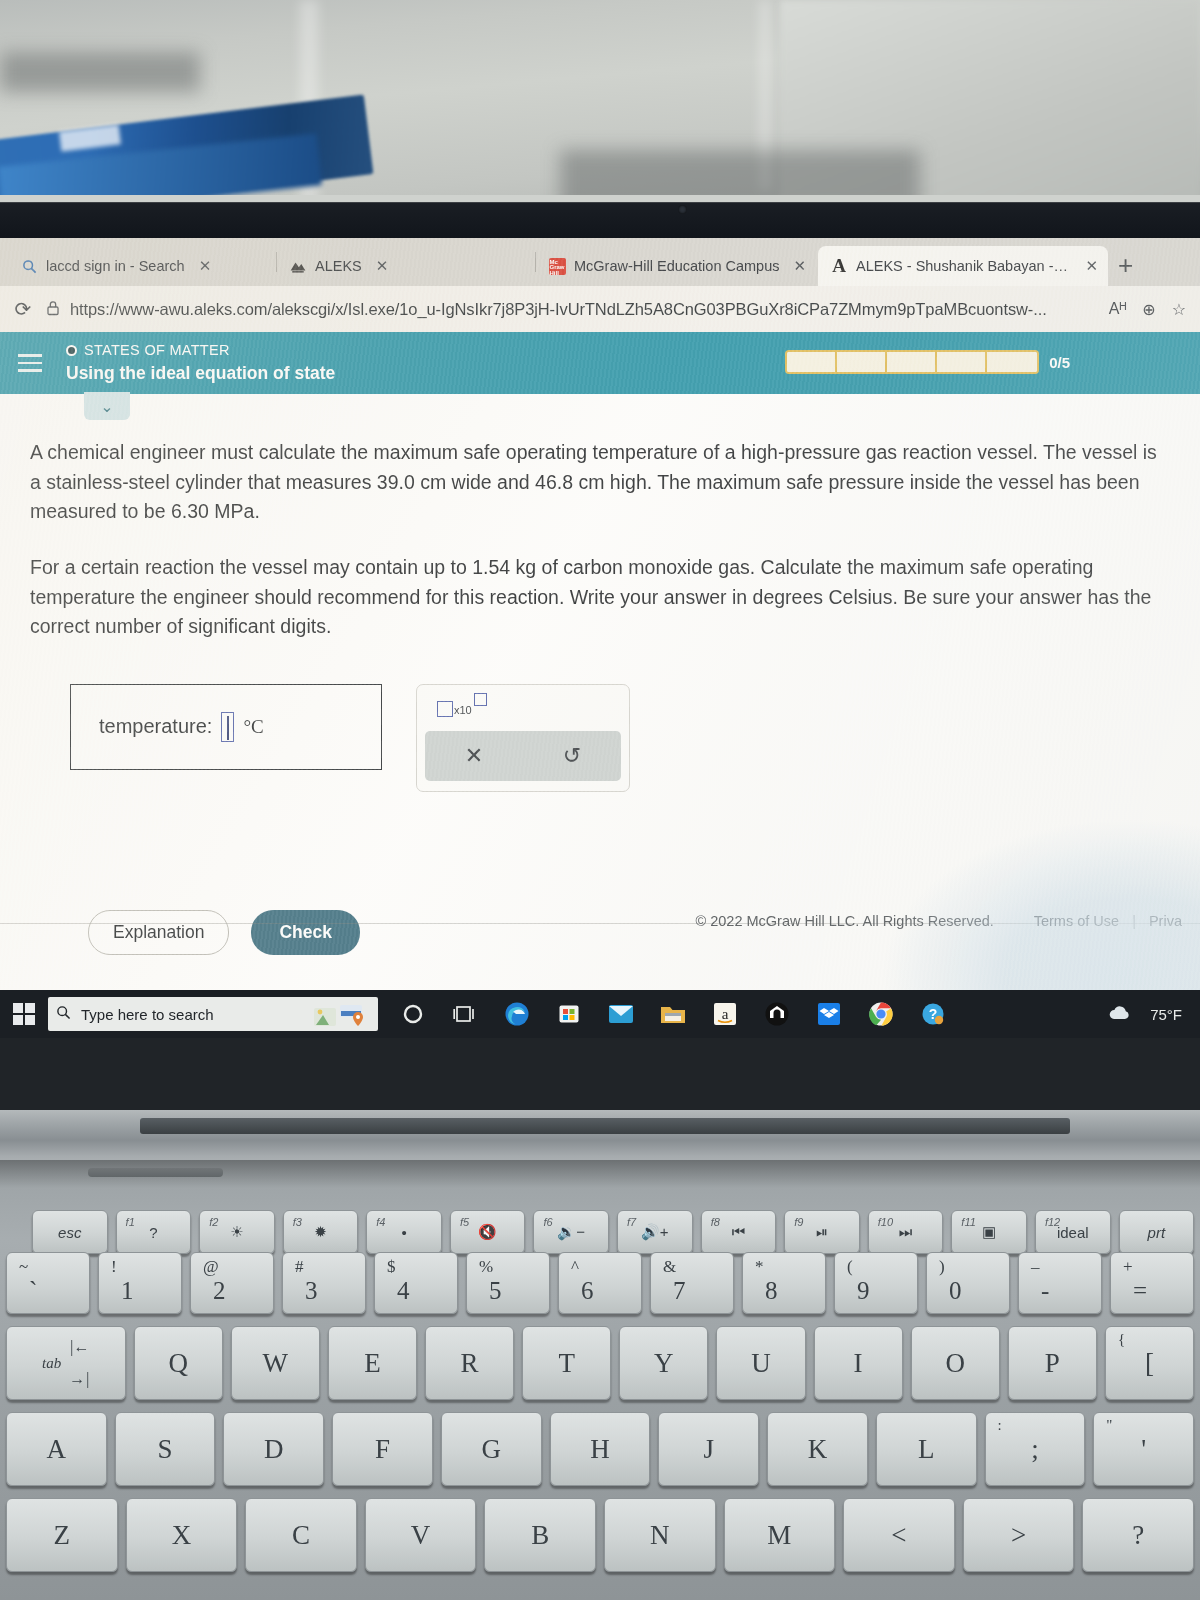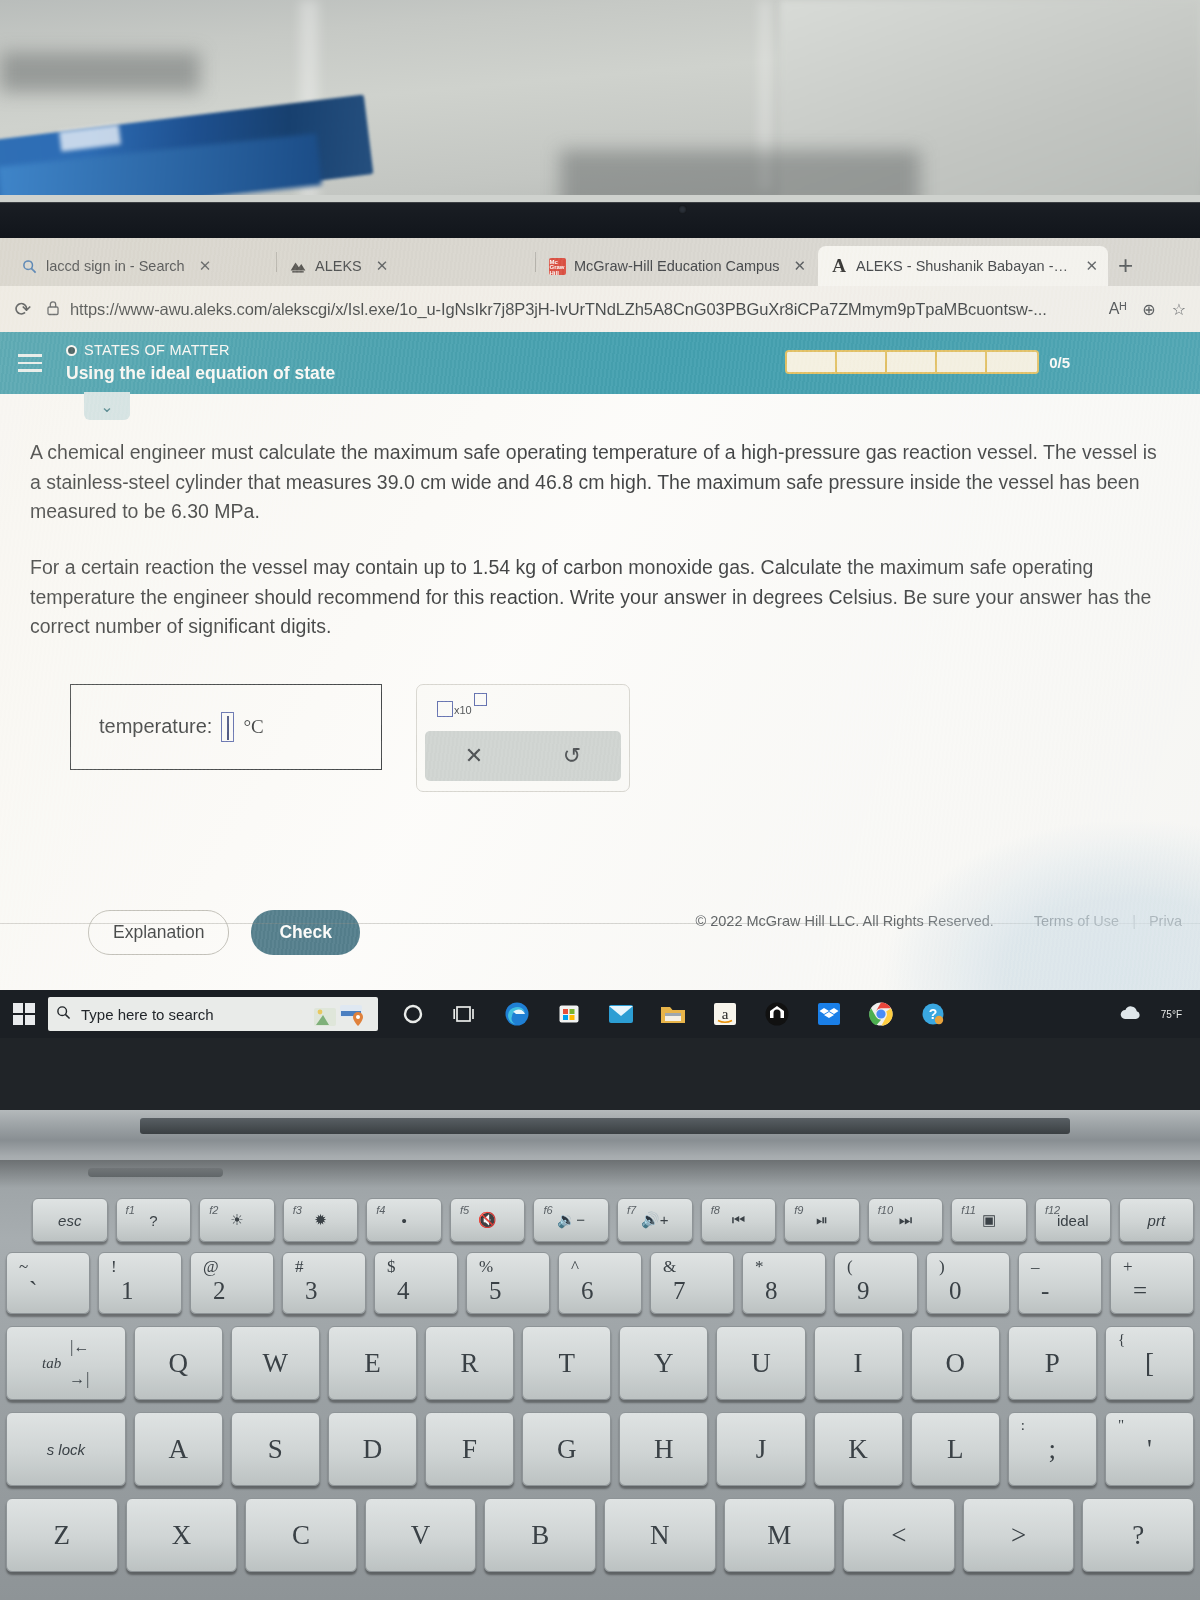--- a/index.html
+++ b/index.html
@@ -200,21 +200,21 @@
   .win-logo i { background: #e8eaec; display: block; }
   .tb-search {
     width: 330px; height: 34px; background: #e9ebe9; border-radius: 2px;
     display: flex; align-items: center; gap: 10px; padding: 0 8px; color: #23272b;
     font-size: 15px; position: relative; overflow: hidden;
   }
   .tb-search-img { position: absolute; right: 4px; top: 2px; width: 62px; height: 30px; }
   .tb-icons { display: flex; align-items: center; gap: 26px; margin-left: 22px; }
   .tb-ico { width: 26px; height: 26px; display: flex; align-items: center; justify-content: center;
             color: #e9ebe9; font-size: 19px; }
-  .tb-right { margin-left: auto; display: flex; align-items: center; gap: 16px; padding-right: 18px; color: #e9ebe9; font-size: 10px; }
+  .tb-right { margin-left: auto; display: flex; align-items: center; gap: 16px; padding-right: 18px; color: #e9ebe9; font-size: 15px; }
 
   
   .bezel-bottom {
     position: absolute; left: 0; top: 1038px; width: 1200px; height: 72px;
     background: linear-gradient(180deg,#0d1116 0%, #0a0e12 60%, #151a1f 100%);
     display: flex; align-items: center; justify-content: center;
   }
   .hp-logo {
     width: 40px; height: 40px; border-radius: 50%; border: 2px solid #6f767c;
     color: #7d848a; font-size: 25px; font-style: italic; font-family: "Liberation Serif", serif;
@@ -532,21 +532,21 @@
     <div class="screen-glare"></div>
   </div>
 
 
   <div class="hinge"></div>
   <div class="hinge-bar"></div>
 
   <div class="keyboard">
     <div class="esc-bar" style="position:absolute;left:88px;top:8px;width:135px;height:9px;background:linear-gradient(180deg,#8f9598,#6d7376);border-radius:4px;"></div>
 
-    <div class="krow fn" id="row-fn" style="top:38px;padding-left:32px;">
+    <div class="krow fn" id="row-fn" style="top:50px;padding-left:32px;">
         <div class="key">
           <span class="main" style="font-size: 15px; font-style: italic;">esc</span>
         </div>
         <div class="key">
           <span class="fnlabel">f1</span>
           <span class="main">?</span>
         </div>
         <div class="key">
           <span class="fnlabel">f2</span>
           <span class="main">☀</span>
@@ -688,23 +688,20 @@
         </div>
         <div class="key">
           <span class="main">P</span>
         </div>
         <div class="key">
           <span class="shift-sym" style="font-size: 15px;">{</span>
           <span class="main">[</span>
         </div>
       </div>
     <div class="krow alpha" id="row-home" style="top:252px;">
-        <div class="key wide15">
-          <span style="font-size: 15px; font-style: italic; font-family: &quot;Liberation Sans&quot;, sans-serif;">s lock</span>
-        </div>
         <div class="key">
           <span class="main">A</span>
         </div>
         <div class="key">
           <span class="main">S</span>
         </div>
         <div class="key">
           <span class="main">D</span>
         </div>
         <div class="key">

